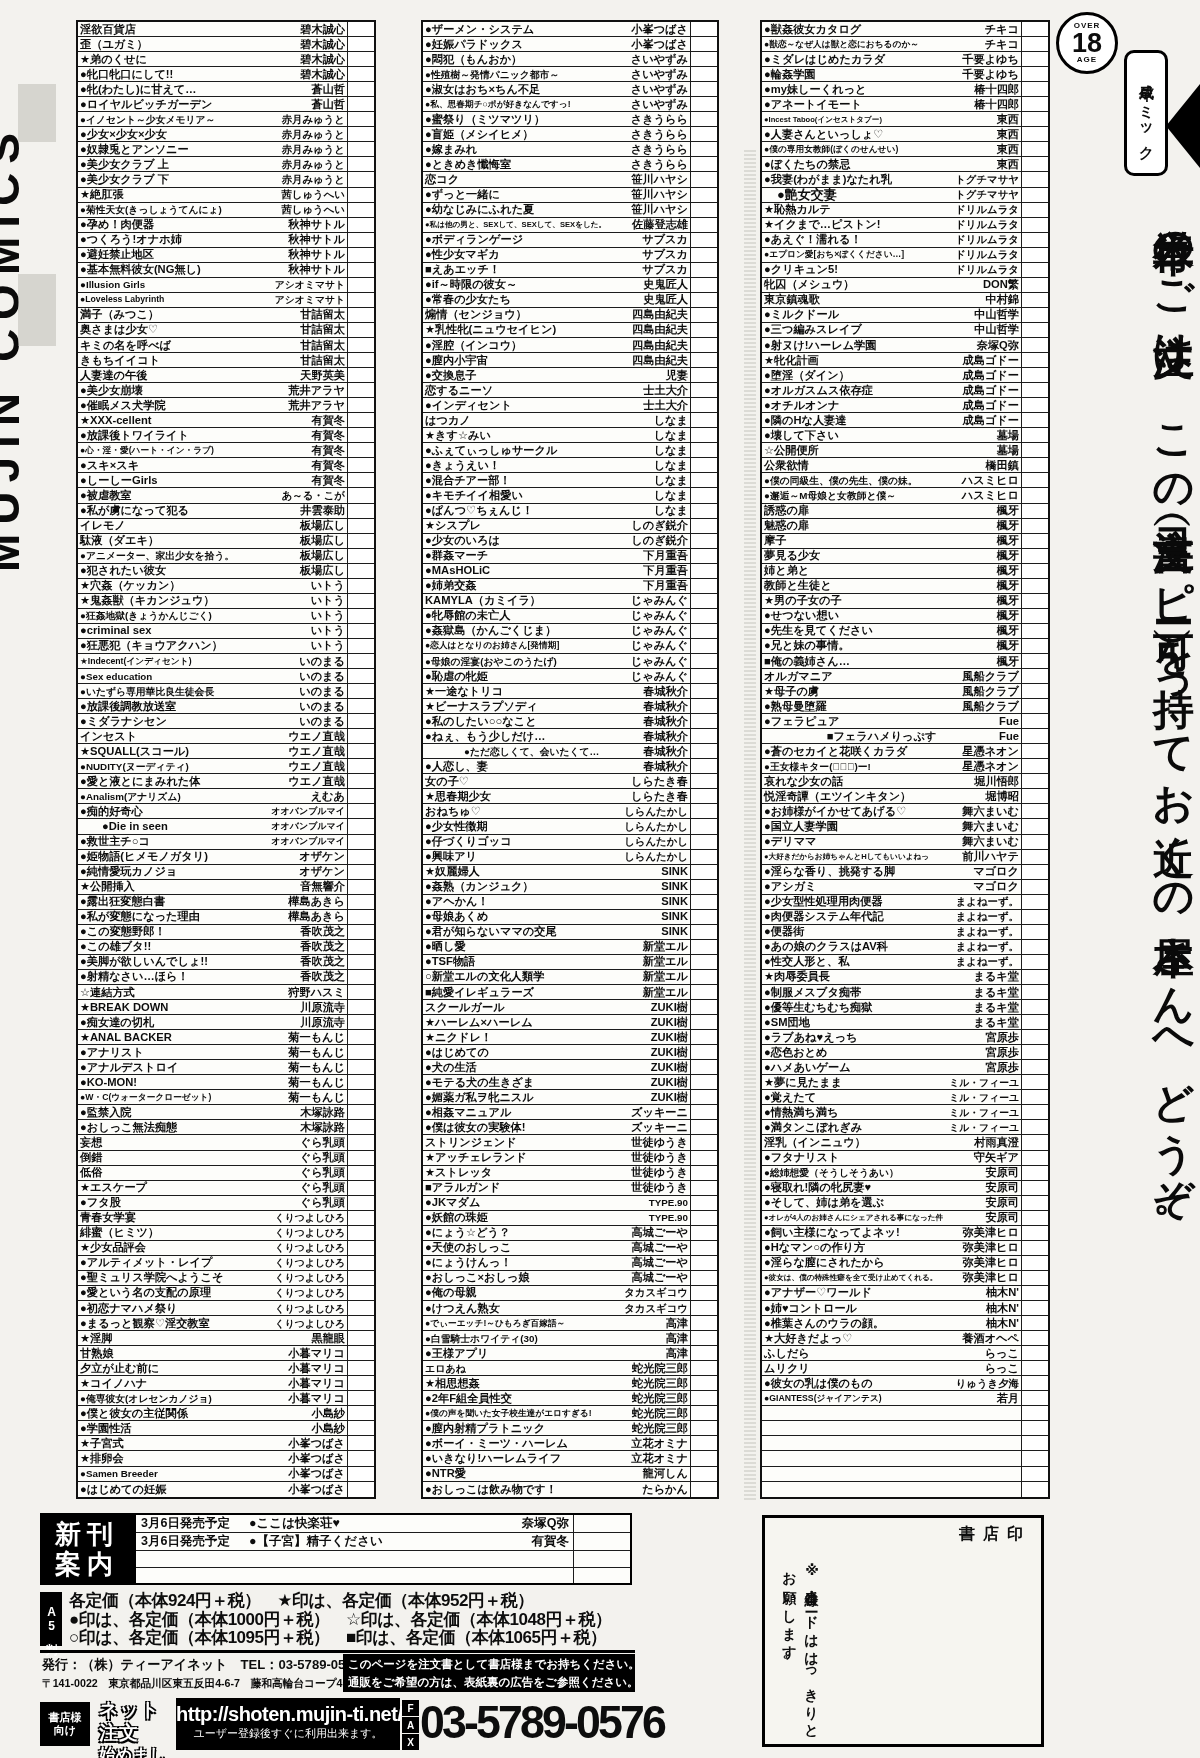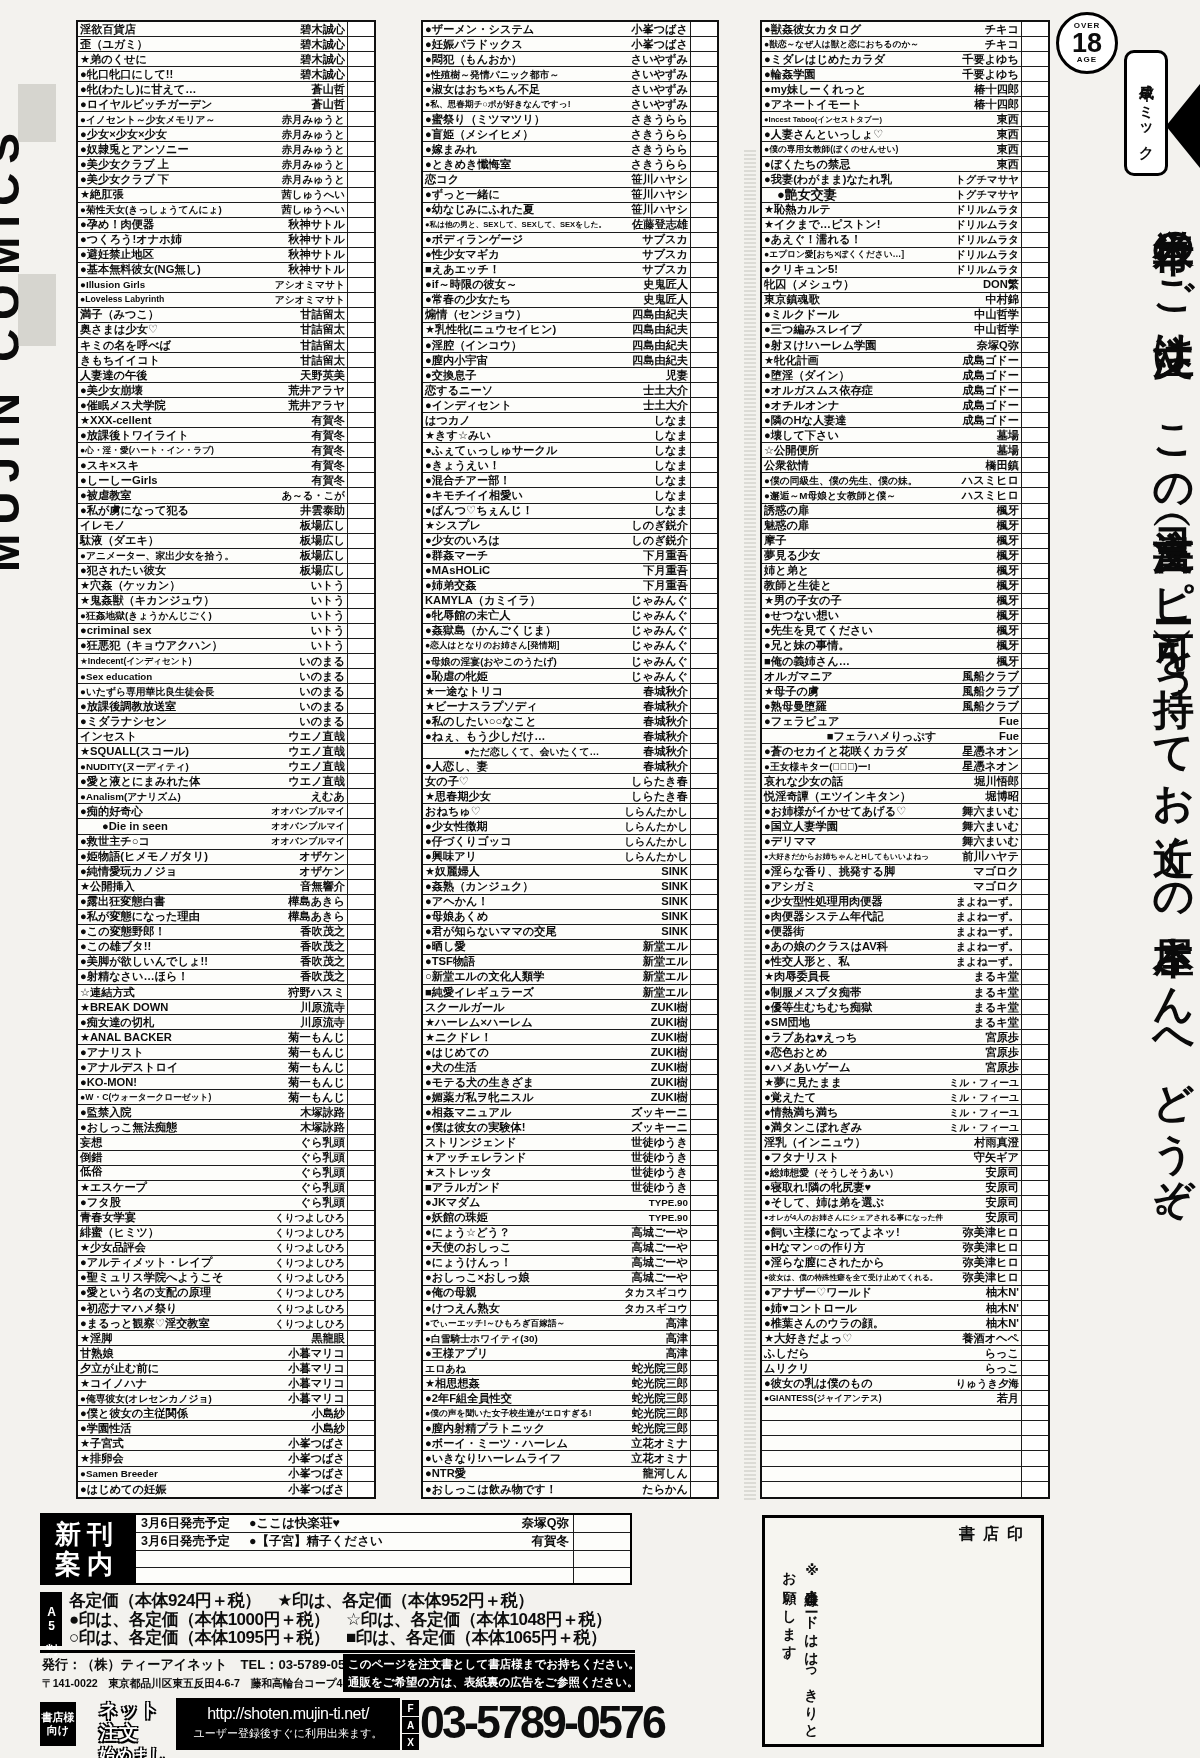--- a/index.html
+++ b/index.html
@@ -49,29 +49,29 @@
   .size-badge{width:22px;height:54px;background:#000;color:#fff;writing-mode:vertical-rl;text-orientation:upright;
        display:flex;align-items:center;justify-content:center;font-size:12px;font-weight:900;}
   .price-lines{margin-left:7px;font-size:17px;font-weight:900;line-height:18.5px;letter-spacing:-.5px;white-space:nowrap;}
   .divider{position:absolute;left:40px;top:1650px;width:595px;border-top:3px solid #000;}
   .publisher{position:absolute;left:42px;top:1656px;width:310px;font-weight:900;}
   .pub1{font-size:13.5px;white-space:nowrap;transform:scaleX(.97);transform-origin:left;}
   .pub2{font-size:11px;white-space:nowrap;margin-top:2px;transform:scaleX(.97);transform-origin:left;}
   .notice-box{position:absolute;left:343px;top:1654px;width:292px;height:38px;background:#000;color:#fff;
        font-size:11.5px;font-weight:700;line-height:18px;padding:1px 5px;box-sizing:border-box;white-space:nowrap;}
   
-  .shop-badge{position:absolute;left:40px;top:1702px;width:36px;height:44px;background:#000;color:#fff;
+  .shop-badge{position:absolute;left:40px;top:1702px;width:50px;height:44px;background:#000;color:#fff;
        display:flex;flex-direction:column;align-items:center;justify-content:center;font-size:11px;font-weight:700;line-height:13px;}
   .net-label{position:absolute;left:99px;top:1698px;width:78px;font-weight:900;color:#fff;
        text-shadow:-1.5px -1.5px 0 #000,1.5px -1.5px 0 #000,-1.5px 1.5px 0 #000,1.5px 1.5px 0 #000,0 0 1px #000;}
   .net-label .l1{font-size:19px;line-height:23px;letter-spacing:1px;}
   .net-label .l2{font-size:16.5px;line-height:21px;}
   .url-box{position:absolute;left:176px;top:1698px;width:224px;height:52px;background:#000;color:#fff;text-align:center;
        box-sizing:border-box;padding-top:4px;}
-  .url-box .u{font-size:16px;font-weight:400;letter-spacing:-.5px;line-height:24px;white-space:nowrap;}
+  .url-box .u{font-size:20px;font-weight:700;letter-spacing:-.5px;line-height:24px;white-space:nowrap;}
   .url-box .s{font-size:11px;line-height:15px;white-space:nowrap;}
   .fax-stack{position:absolute;left:402px;top:1700px;display:flex;flex-direction:column;}
   .fax-stack div{width:17px;height:16px;background:#000;color:#fff;font-size:10px;font-weight:700;
        display:flex;align-items:center;justify-content:center;margin-bottom:1px;}
   .fax-num{position:absolute;left:420px;top:1694px;font-size:47px;font-weight:900;letter-spacing:-3px;
        transform:scaleX(.95);transform-origin:left;white-space:nowrap;}
   
   .stamp-box{position:absolute;left:762px;top:1515px;width:282px;height:232px;border:3px solid #000;box-sizing:border-box;background:#f6f5f0;}
   .stamp-label{position:absolute;right:10px;top:6px;font-size:16px;font-weight:700;letter-spacing:8px;}
   .stamp-note{position:absolute;left:14px;top:44px;height:172px;writing-mode:vertical-rl;text-orientation:upright;
@@ -462,21 +462,21 @@
       <span class="t" style="font-size: 11.2px;">妄想</span>
       <span class="a" style="font-size: 11.2px;">ぐら乳頭</span>
       <span class="cb"></span>
     </div>
     <div class="row">
       <span class="t" style="font-size: 11.2px;">倒錯</span>
       <span class="a" style="font-size: 11.2px;">ぐら乳頭</span>
       <span class="cb"></span>
     </div>
     <div class="row">
-      <span class="t" style="font-size: 11.2px; font-family: Liberation Mono, monospace;">低俗</span>
+      <span class="t" style="font-size: 11.2px;">低俗</span>
       <span class="a" style="font-size: 11.2px;">ぐら乳頭</span>
       <span class="cb"></span>
     </div>
     <div class="row">
       <span class="t" style="font-size: 11.2px;">★エスケープ</span>
       <span class="a" style="font-size: 11.2px;">ぐら乳頭</span>
       <span class="cb"></span>
     </div>
     <div class="row">
       <span class="t" style="font-size: 11.2px;">●フタ股</span>

